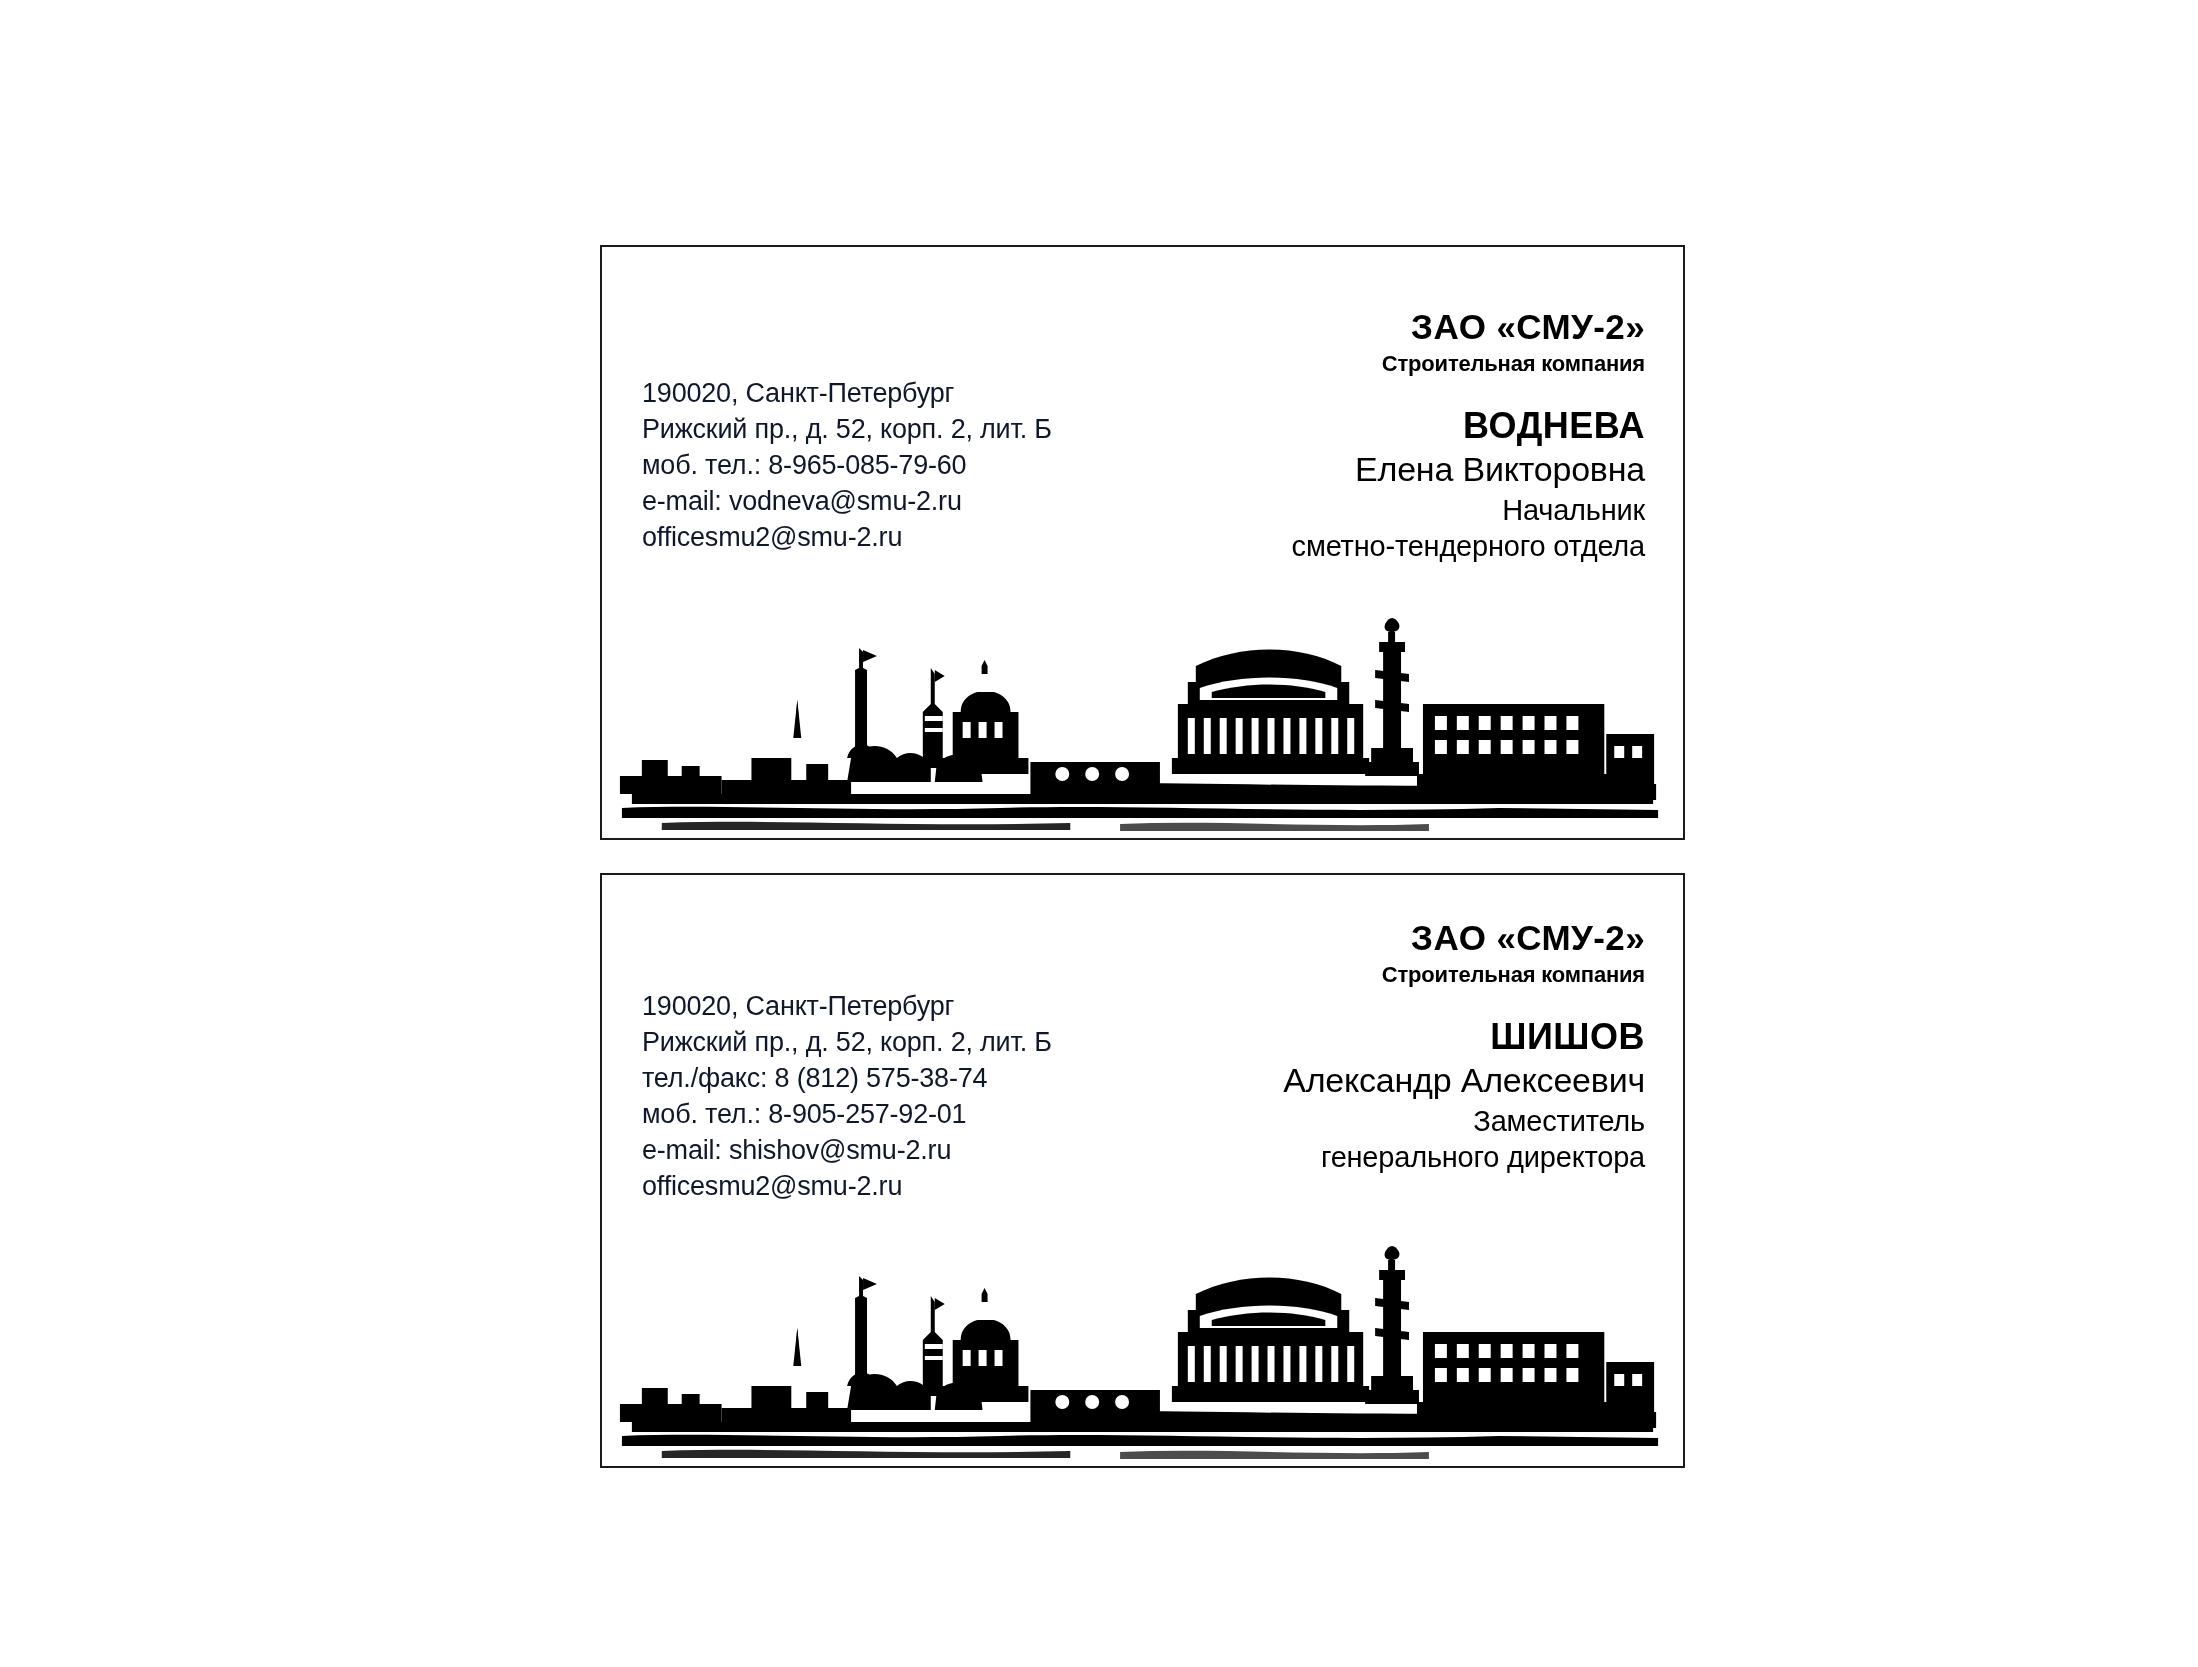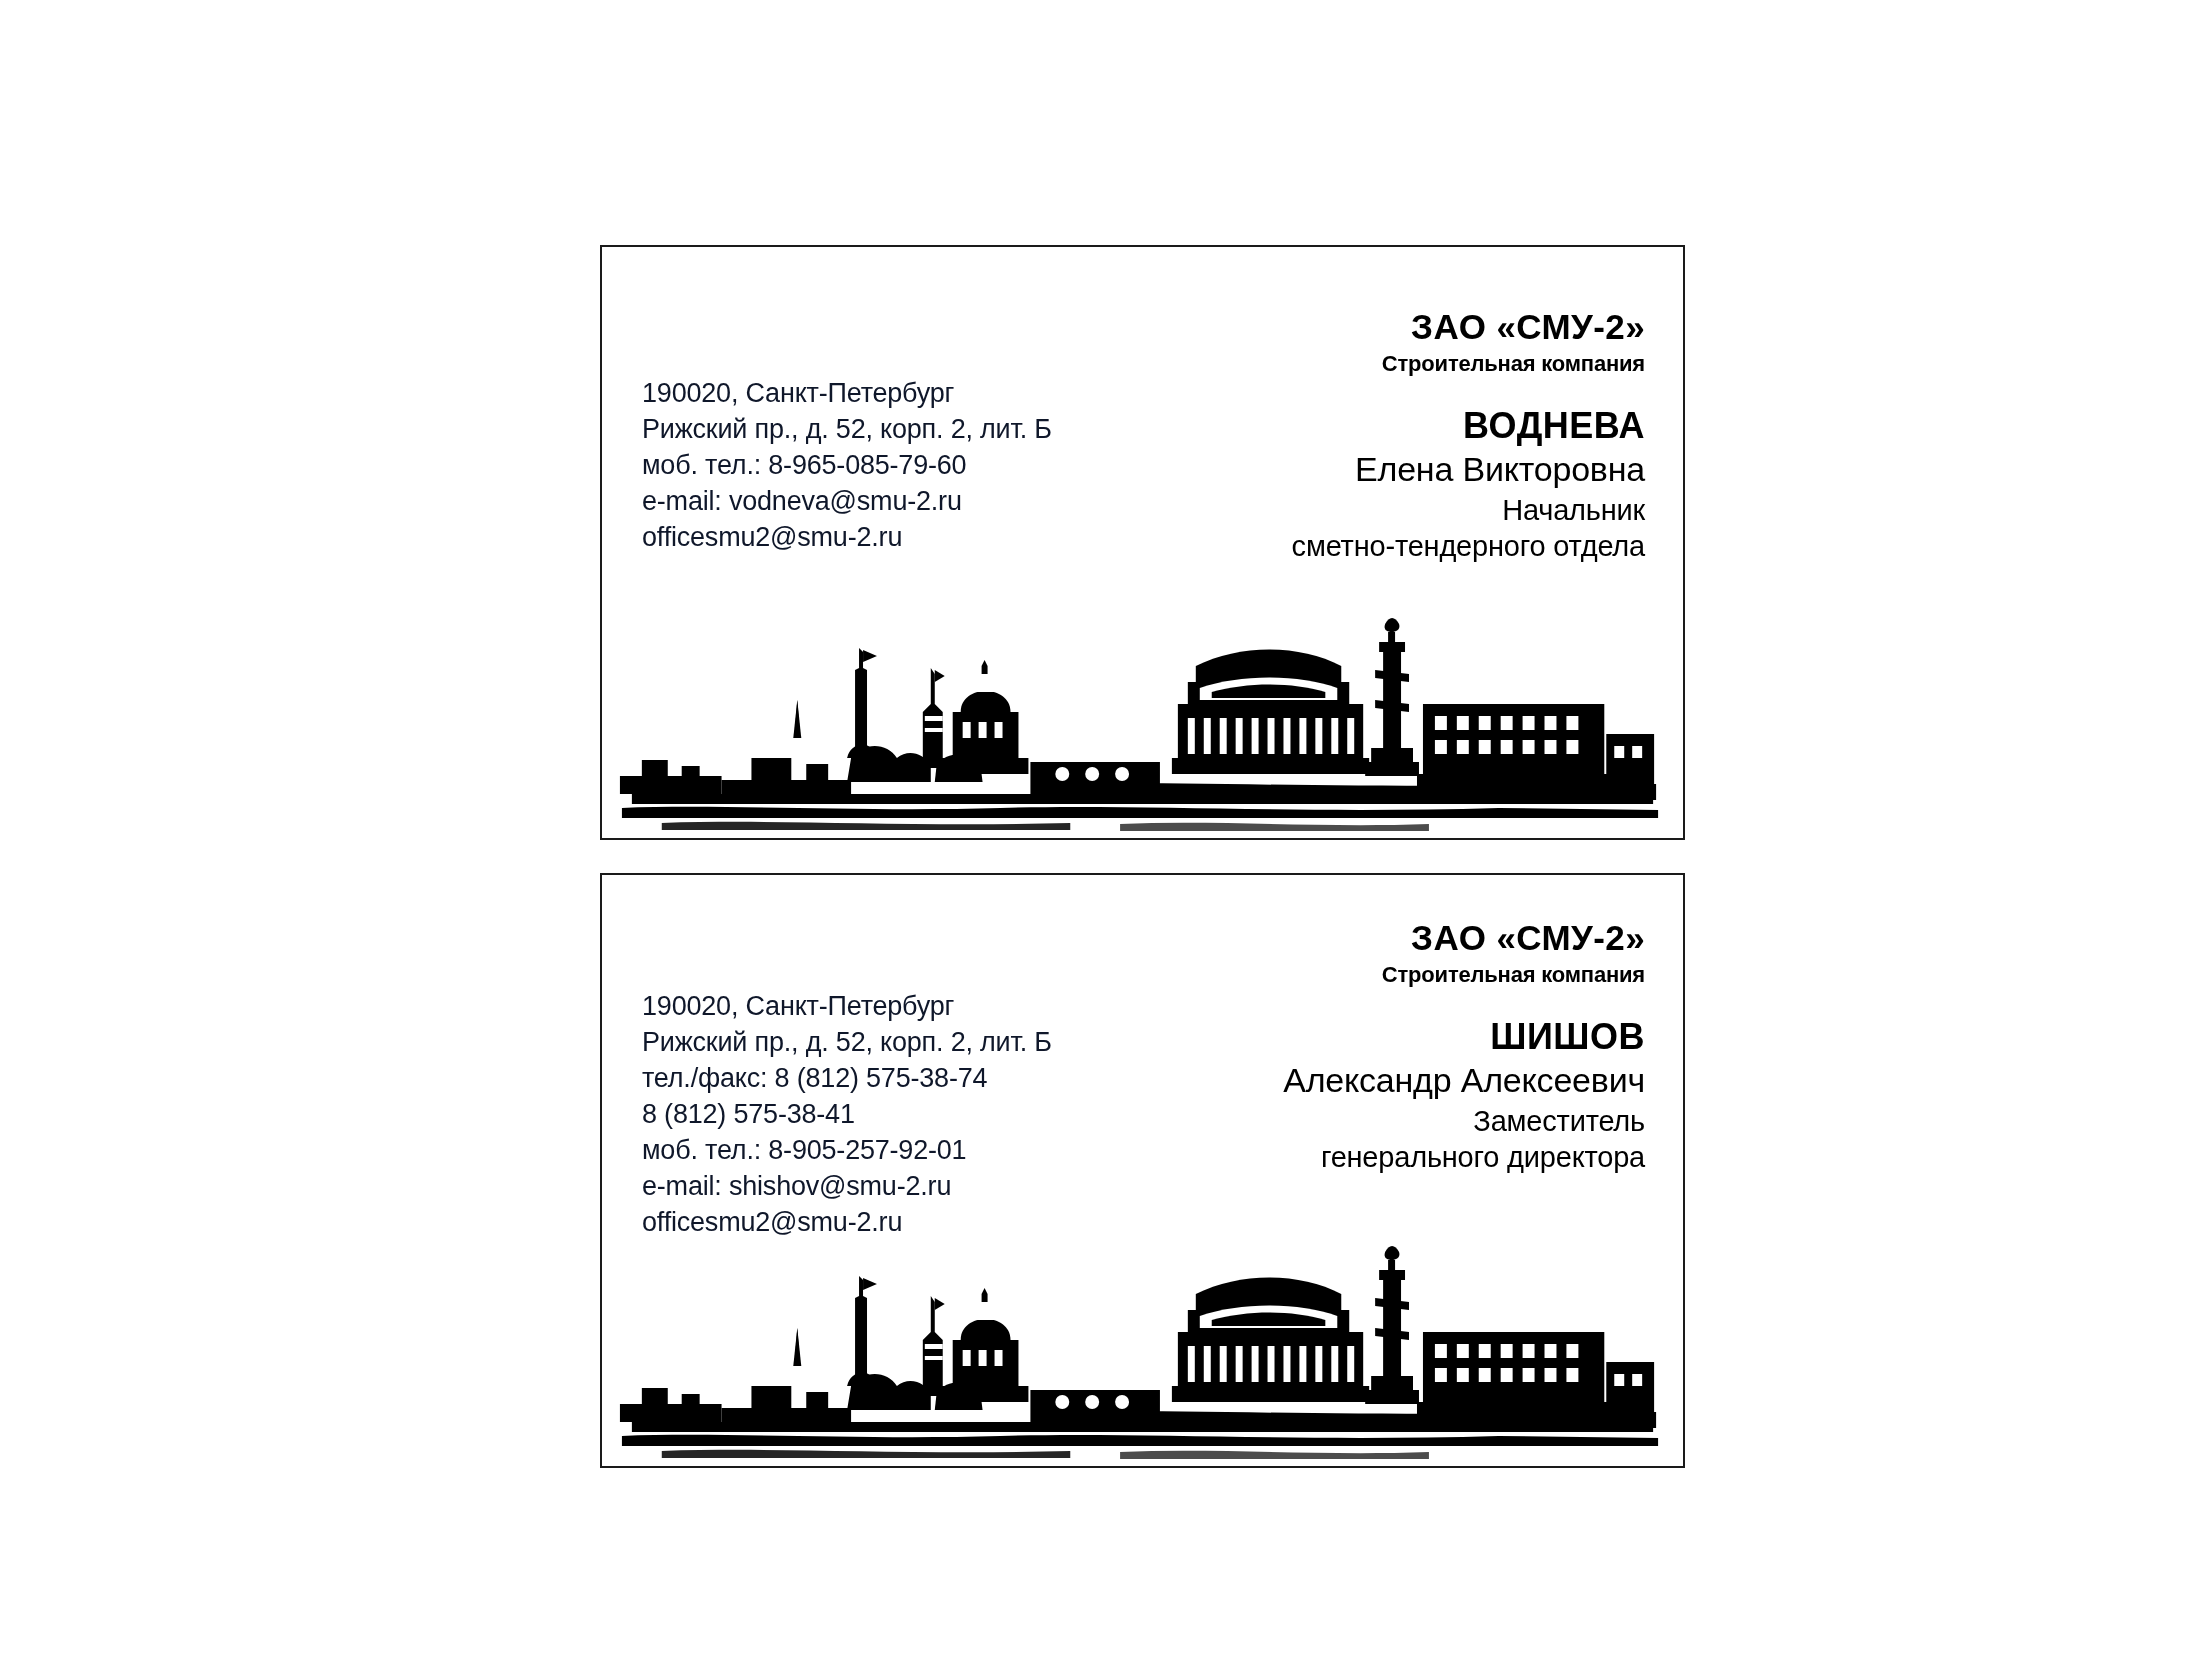--- a/index.html
+++ b/index.html
@@ -231,21 +231,20 @@
       </svg>
     </div>
   </div>
 
   <div class="card" id="card-2">
 
     <div class="contact-block">
       <span class="contact-line">190020, Санкт-Петербург</span>
       <span class="contact-line">Рижский пр., д. 52, корп. 2, лит. Б</span>
       <span class="contact-line">тел./факс: 8 (812) 575-38-74</span>
-      <span class="contact-line">8 (812) 575-38-41</span>
       <span class="contact-line">моб. тел.: 8-905-257-92-01</span>
       <span class="contact-line">e-mail: shishov@smu-2.ru</span>
       <span class="contact-line">officesmu2@smu-2.ru</span>
     </div>
 
     <div class="right-block">
       <div class="company-name">ЗАО «СМУ-2»</div>
       <div class="company-sub">Строительная компания</div>
       <div class="person-surname">ШИШОВ</div>
       <div class="person-given">Александр Алексеевич</div>

